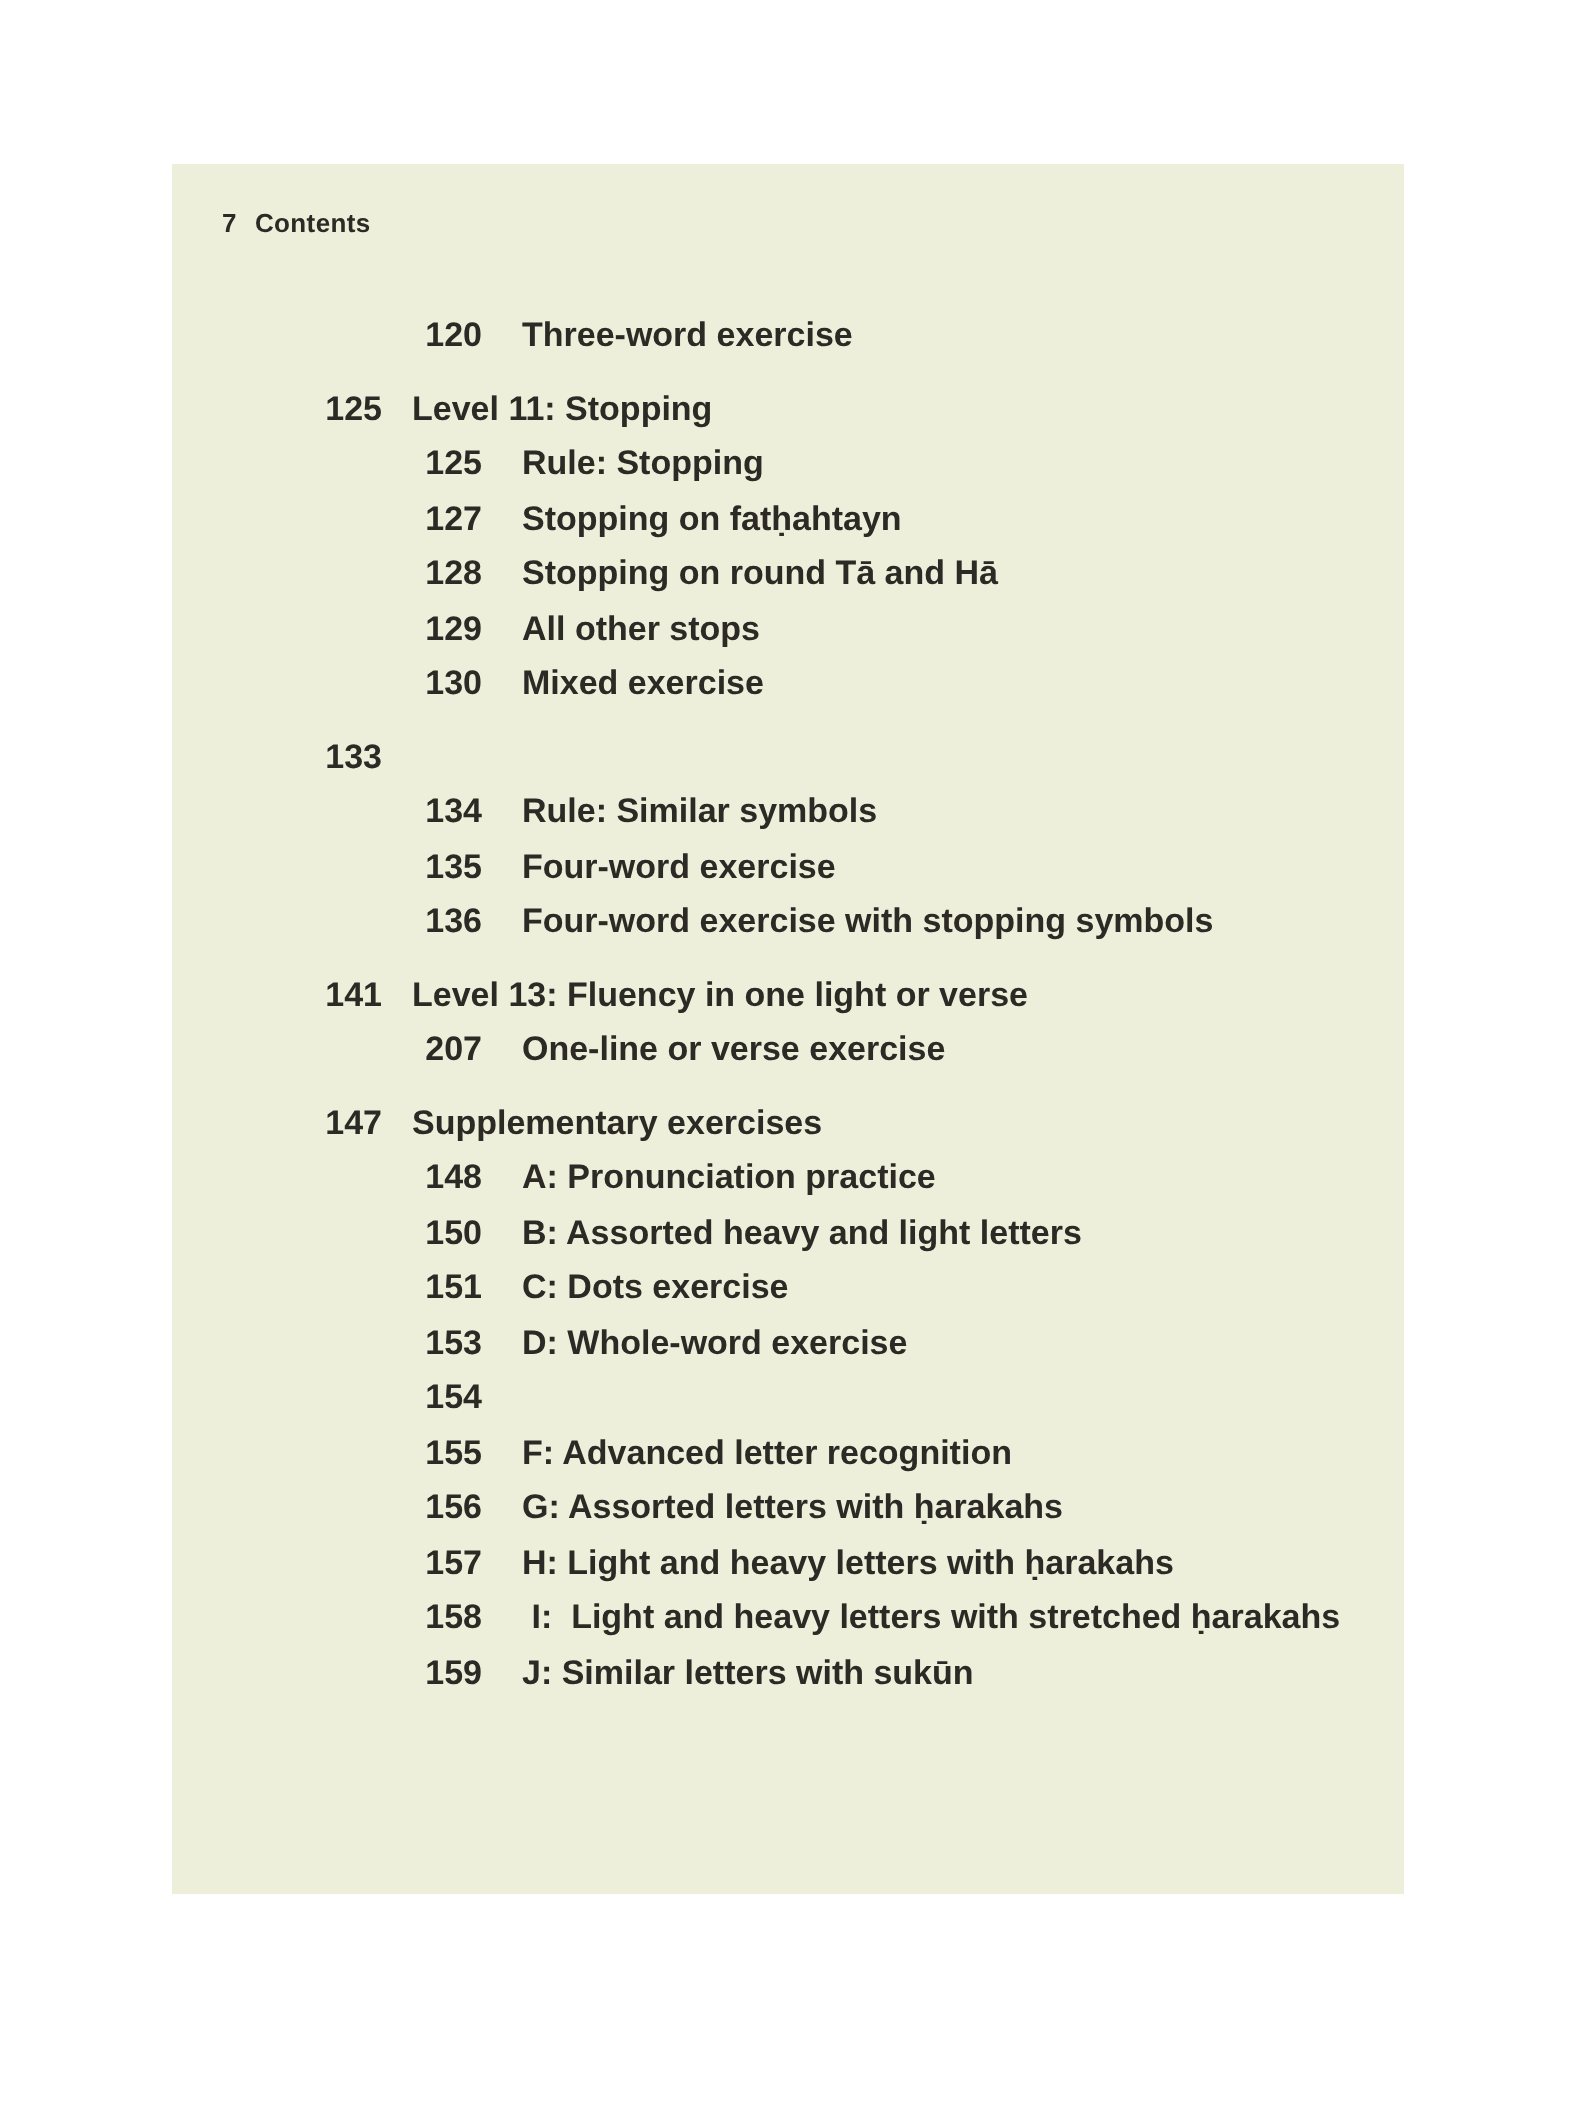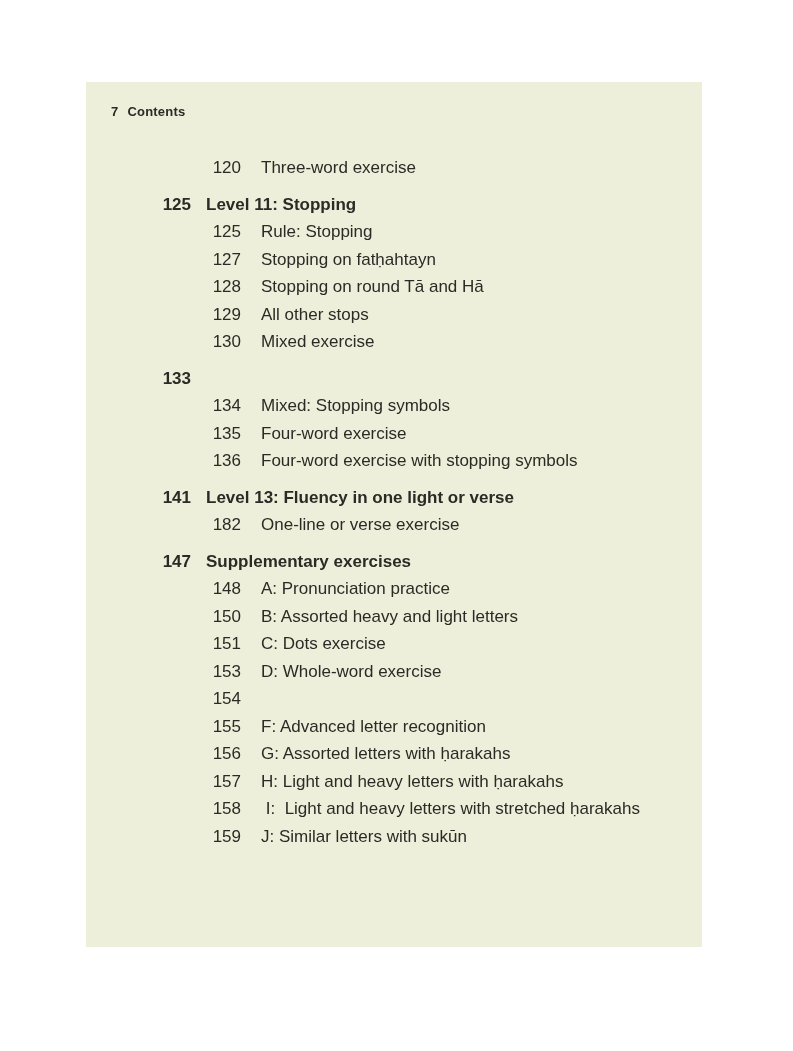--- a/index.html
+++ b/index.html
@@ -34,20 +34,21 @@
   .toc {
     position: absolute;
     top: 72px;
     left: 0;
     right: 0;
   }
   .toc-row {
     display: flex;
     font-size: 17px;
     line-height: 27.5px;
+    font-weight: bold;
   }
   .toc-row.section {
     font-weight: bold;
     margin-top: 9px;
   }
   .toc-row .num { text-align: right; flex-shrink: 0; }
   .toc-row.section .num { flex-basis: 105px; }
   .toc-row.section .label { padding-left: 15px; }
   .toc-row.sub .num { flex-basis: 155px; }
   .toc-row.sub .label { padding-left: 20px; text-align: right; }
@@ -89,36 +90,36 @@
         </div>
         <div class="toc-row sub">
           <span class="num">130</span>
           <span class="label">Mixed exercise</span>
         </div>
         <div class="toc-row section">
           <span class="num">133</span>
         </div>
         <div class="toc-row sub">
           <span class="num">134</span>
-          <span class="label">Mixed: Stopping symbols</span>
+          <span class="label">Rule: Similar symbols</span>
         </div>
         <div class="toc-row sub">
           <span class="num">135</span>
           <span class="label">Four-word exercise</span>
         </div>
         <div class="toc-row sub">
           <span class="num">136</span>
           <span class="label">Four-word exercise with stopping symbols</span>
         </div>
         <div class="toc-row section">
           <span class="num">141</span>
           <span class="label">Level 13: Fluency in one light or verse</span>
         </div>
         <div class="toc-row sub">
-          <span class="num">182</span>
+          <span class="num">207</span>
           <span class="label">One-line or verse exercise</span>
         </div>
         <div class="toc-row section">
           <span class="num">147</span>
           <span class="label">Supplementary exercises</span>
         </div>
         <div class="toc-row sub">
           <span class="num">148</span>
           <span class="label">A: Pronunciation practice</span>
         </div>

